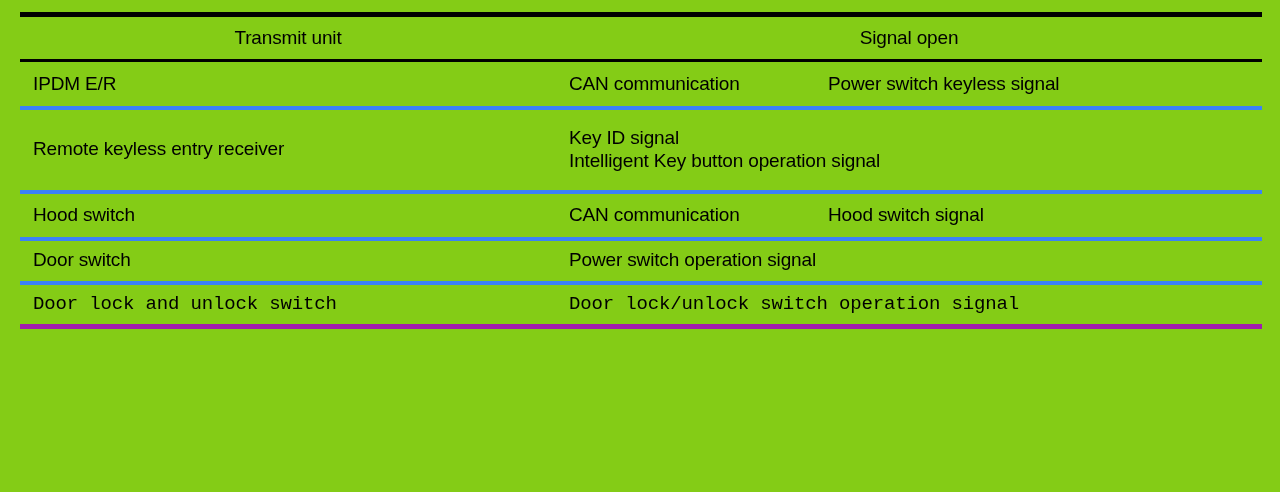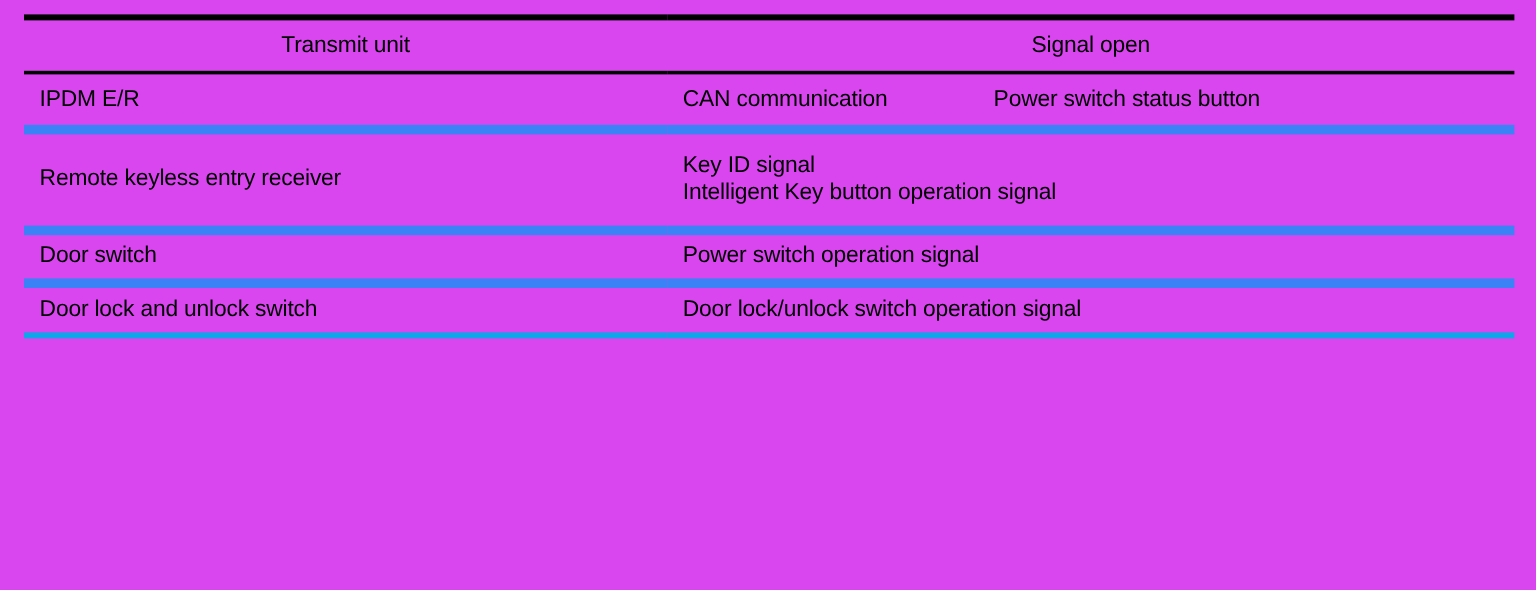--- a/index.html
+++ b/index.html
@@ -13,21 +13,21 @@
     height: 492px;
     font-family: "Liberation Sans", "DejaVu Sans", sans-serif;
     color: #000000;
     overflow: hidden;
   }
 
   #page {
     position: relative;
     width: 1280px;
     height: 492px;
-    background: #d946ef;
+    background: #84cc16;
   }
 
   
   .signal-table {
     position: absolute;
     left: 20px;
     top: 12px;
     width: 1242px;
     border-collapse: collapse;
     table-layout: fixed;
@@ -40,28 +40,29 @@
   .signal-table th {
     padding: 0;
     margin: 0;
     vertical-align: middle;
     font-weight: normal;
     border: 0;
   }
 
   
   .signal-table tr > * {
-    border-bottom: 8px solid #3b82f6;
+    border-bottom: 4px solid #3b82f6;
   }
   .signal-table tr.head-row > * {
     border-top: 5px solid #000;
     border-bottom: 3px solid #000;
   }
   .signal-table tr.last-row > * {
-    border-bottom: 5px solid #0ea5e9;
+    border-bottom: 5px solid #a21caf;
+    font-family: Liberation Mono, monospace;
   }
 
   
   .col-unit {
     width: 536px;
     border-right: 3px solid #000;
   }
 
   
   .sub-left {
@@ -124,38 +125,57 @@
           <span class="cell-pad">IPDM E/R</span>
         </td>
         <td>
           <table class="sub-table">
             <tbody>
                 <tr>
               <td class="sub-left">
                 <span class="cell-pad">CAN communication</span>
               </td>
               <td>
-                <span class="cell-pad">Power switch status button</span>
+                <span class="cell-pad">Power switch keyless signal</span>
               </td>
             </tr>
           </tbody>
             </table>
         </td>
       </tr>
 
       <tr class="row-h-2">
         <td class="col-unit">
           <span class="cell-pad">Remote keyless entry receiver</span>
         </td>
         <td>
           <span class="cell-pad">Key ID signal
 Intelligent Key button operation signal</span>
         </td>
       </tr>
 
+      <tr class="row-h-1">
+        <td class="col-unit">
+          <span class="cell-pad">Hood switch</span>
+        </td>
+        <td>
+          <table class="sub-table">
+            <tbody>
+                <tr>
+              <td class="sub-left">
+                <span class="cell-pad">CAN communication</span>
+              </td>
+              <td>
+                <span class="cell-pad">Hood switch signal</span>
+              </td>
+            </tr>
+          </tbody>
+            </table>
+        </td>
+      </tr>
 
       <tr class="row-h-std">
         <td class="col-unit">
           <span class="cell-pad">Door switch</span>
         </td>
         <td>
           <span class="cell-pad">Power switch operation signal</span>
         </td>
       </tr>
 

